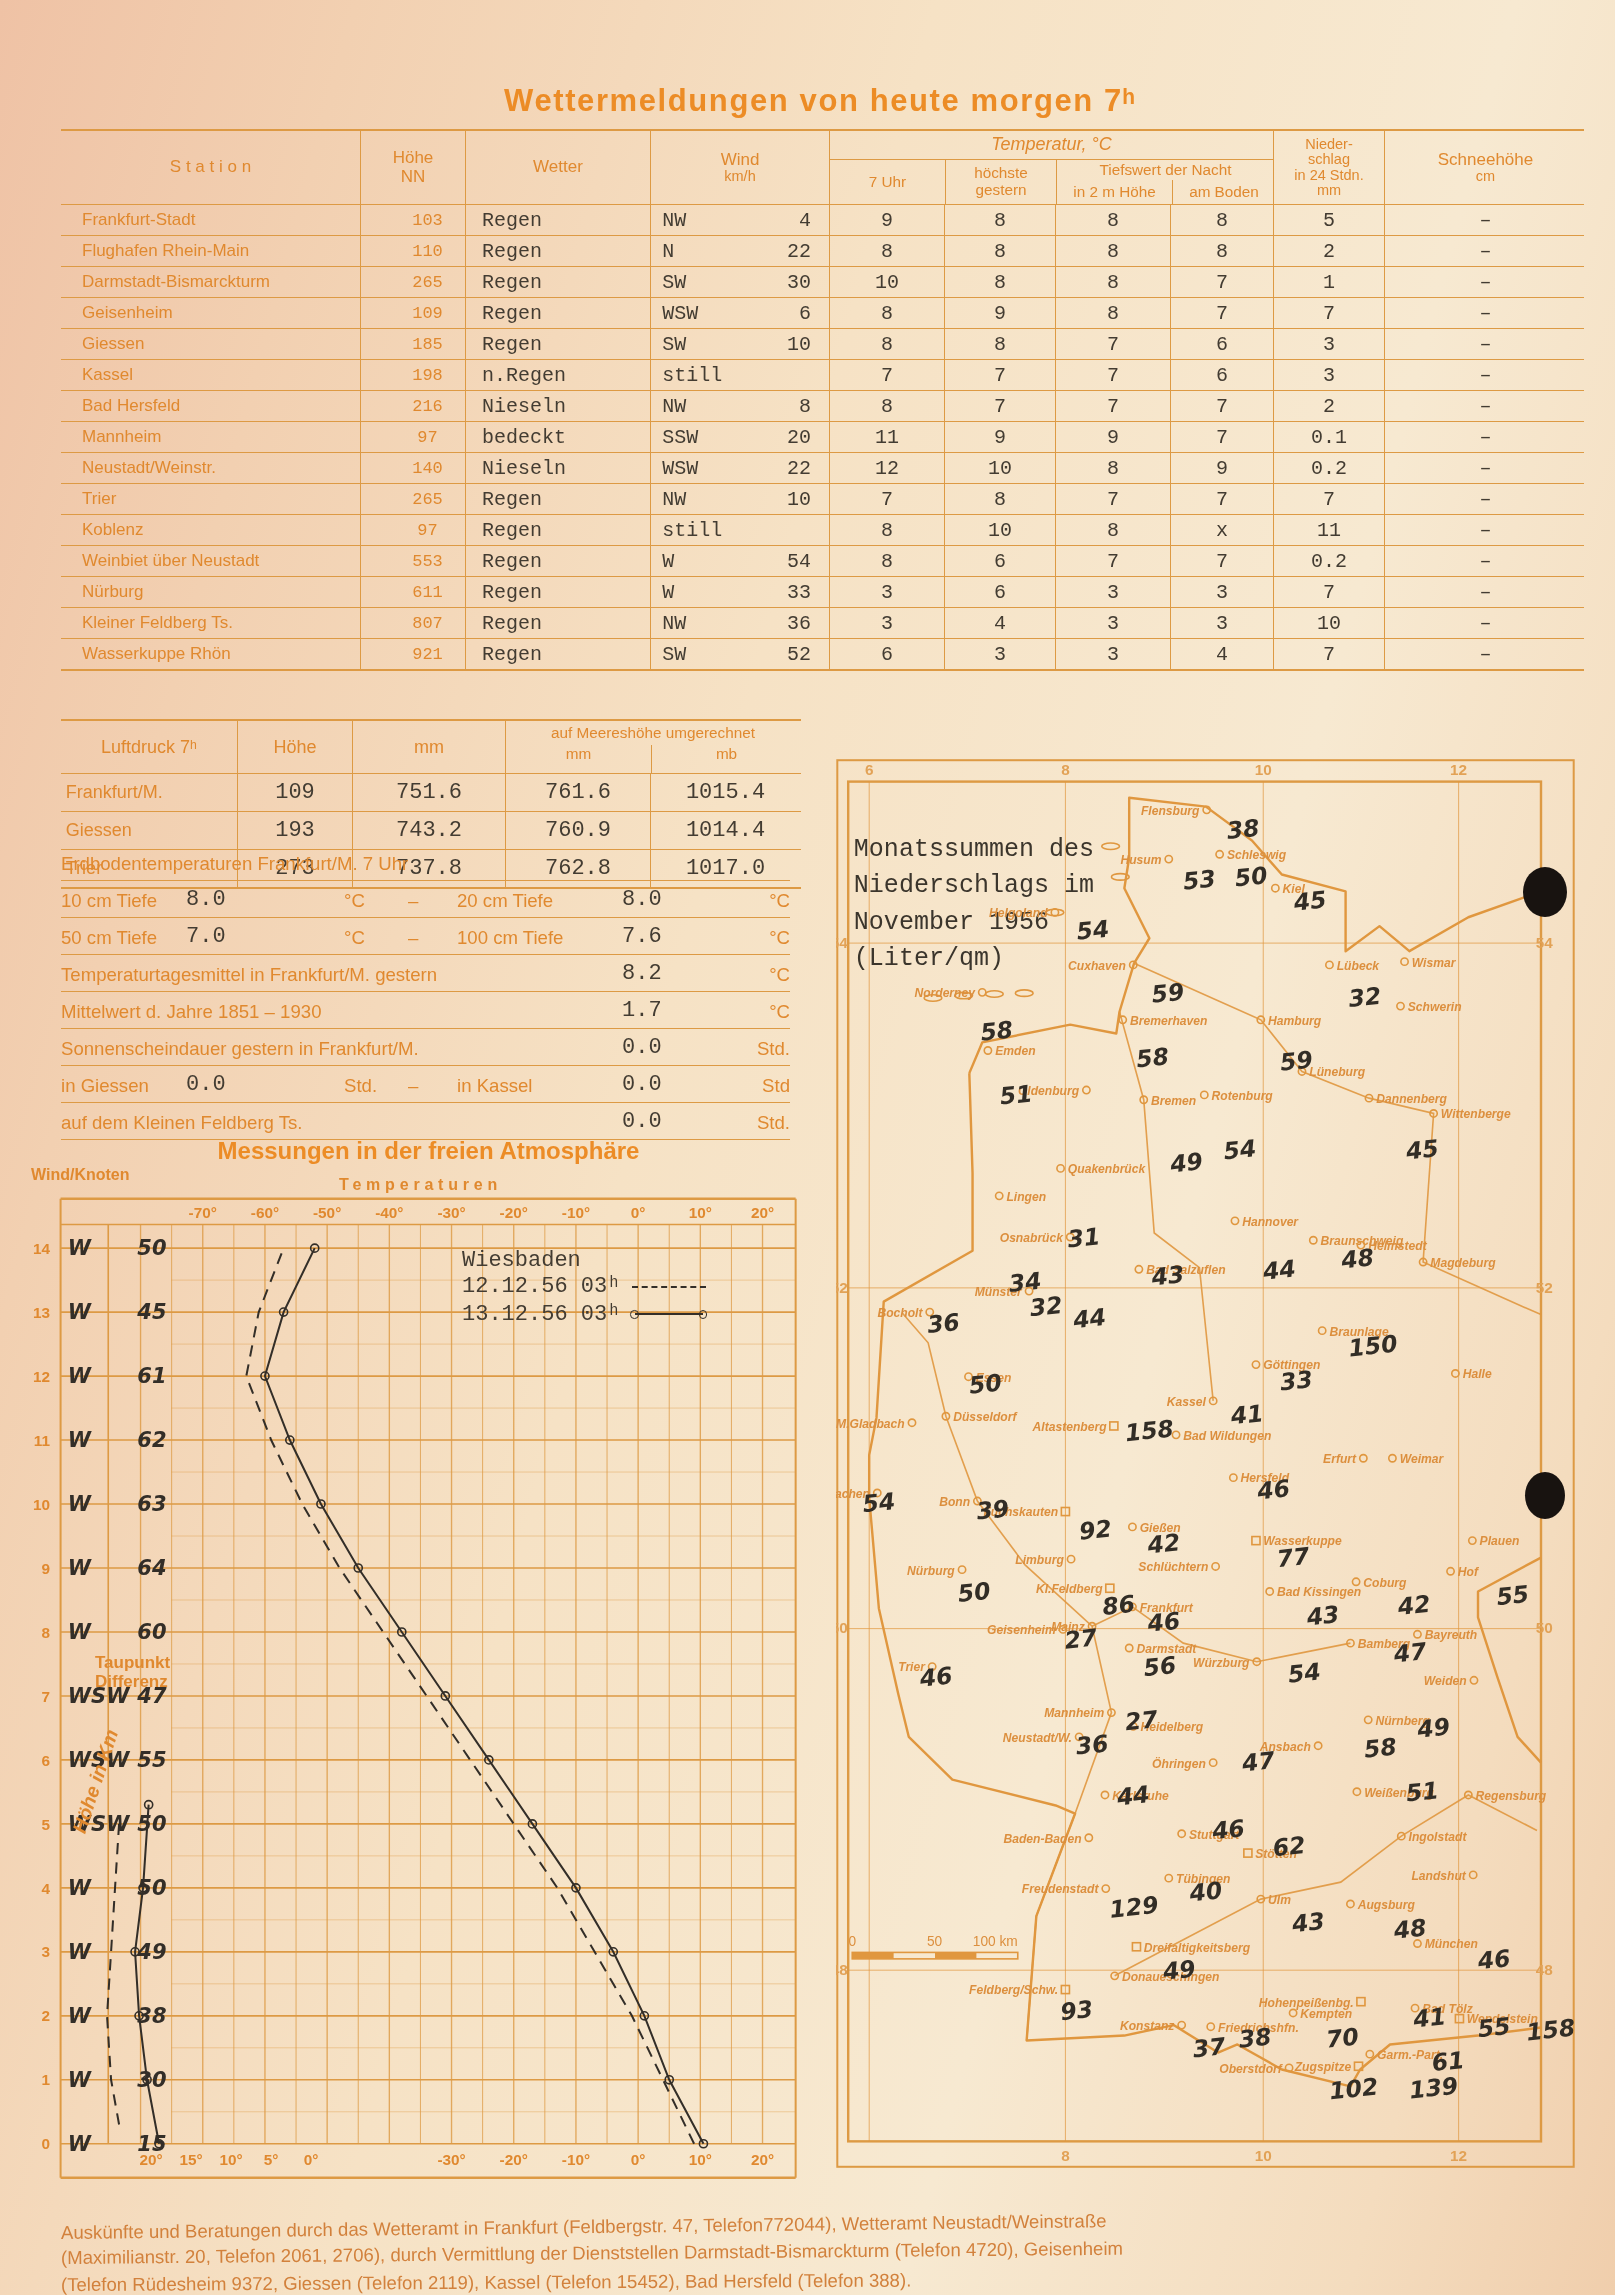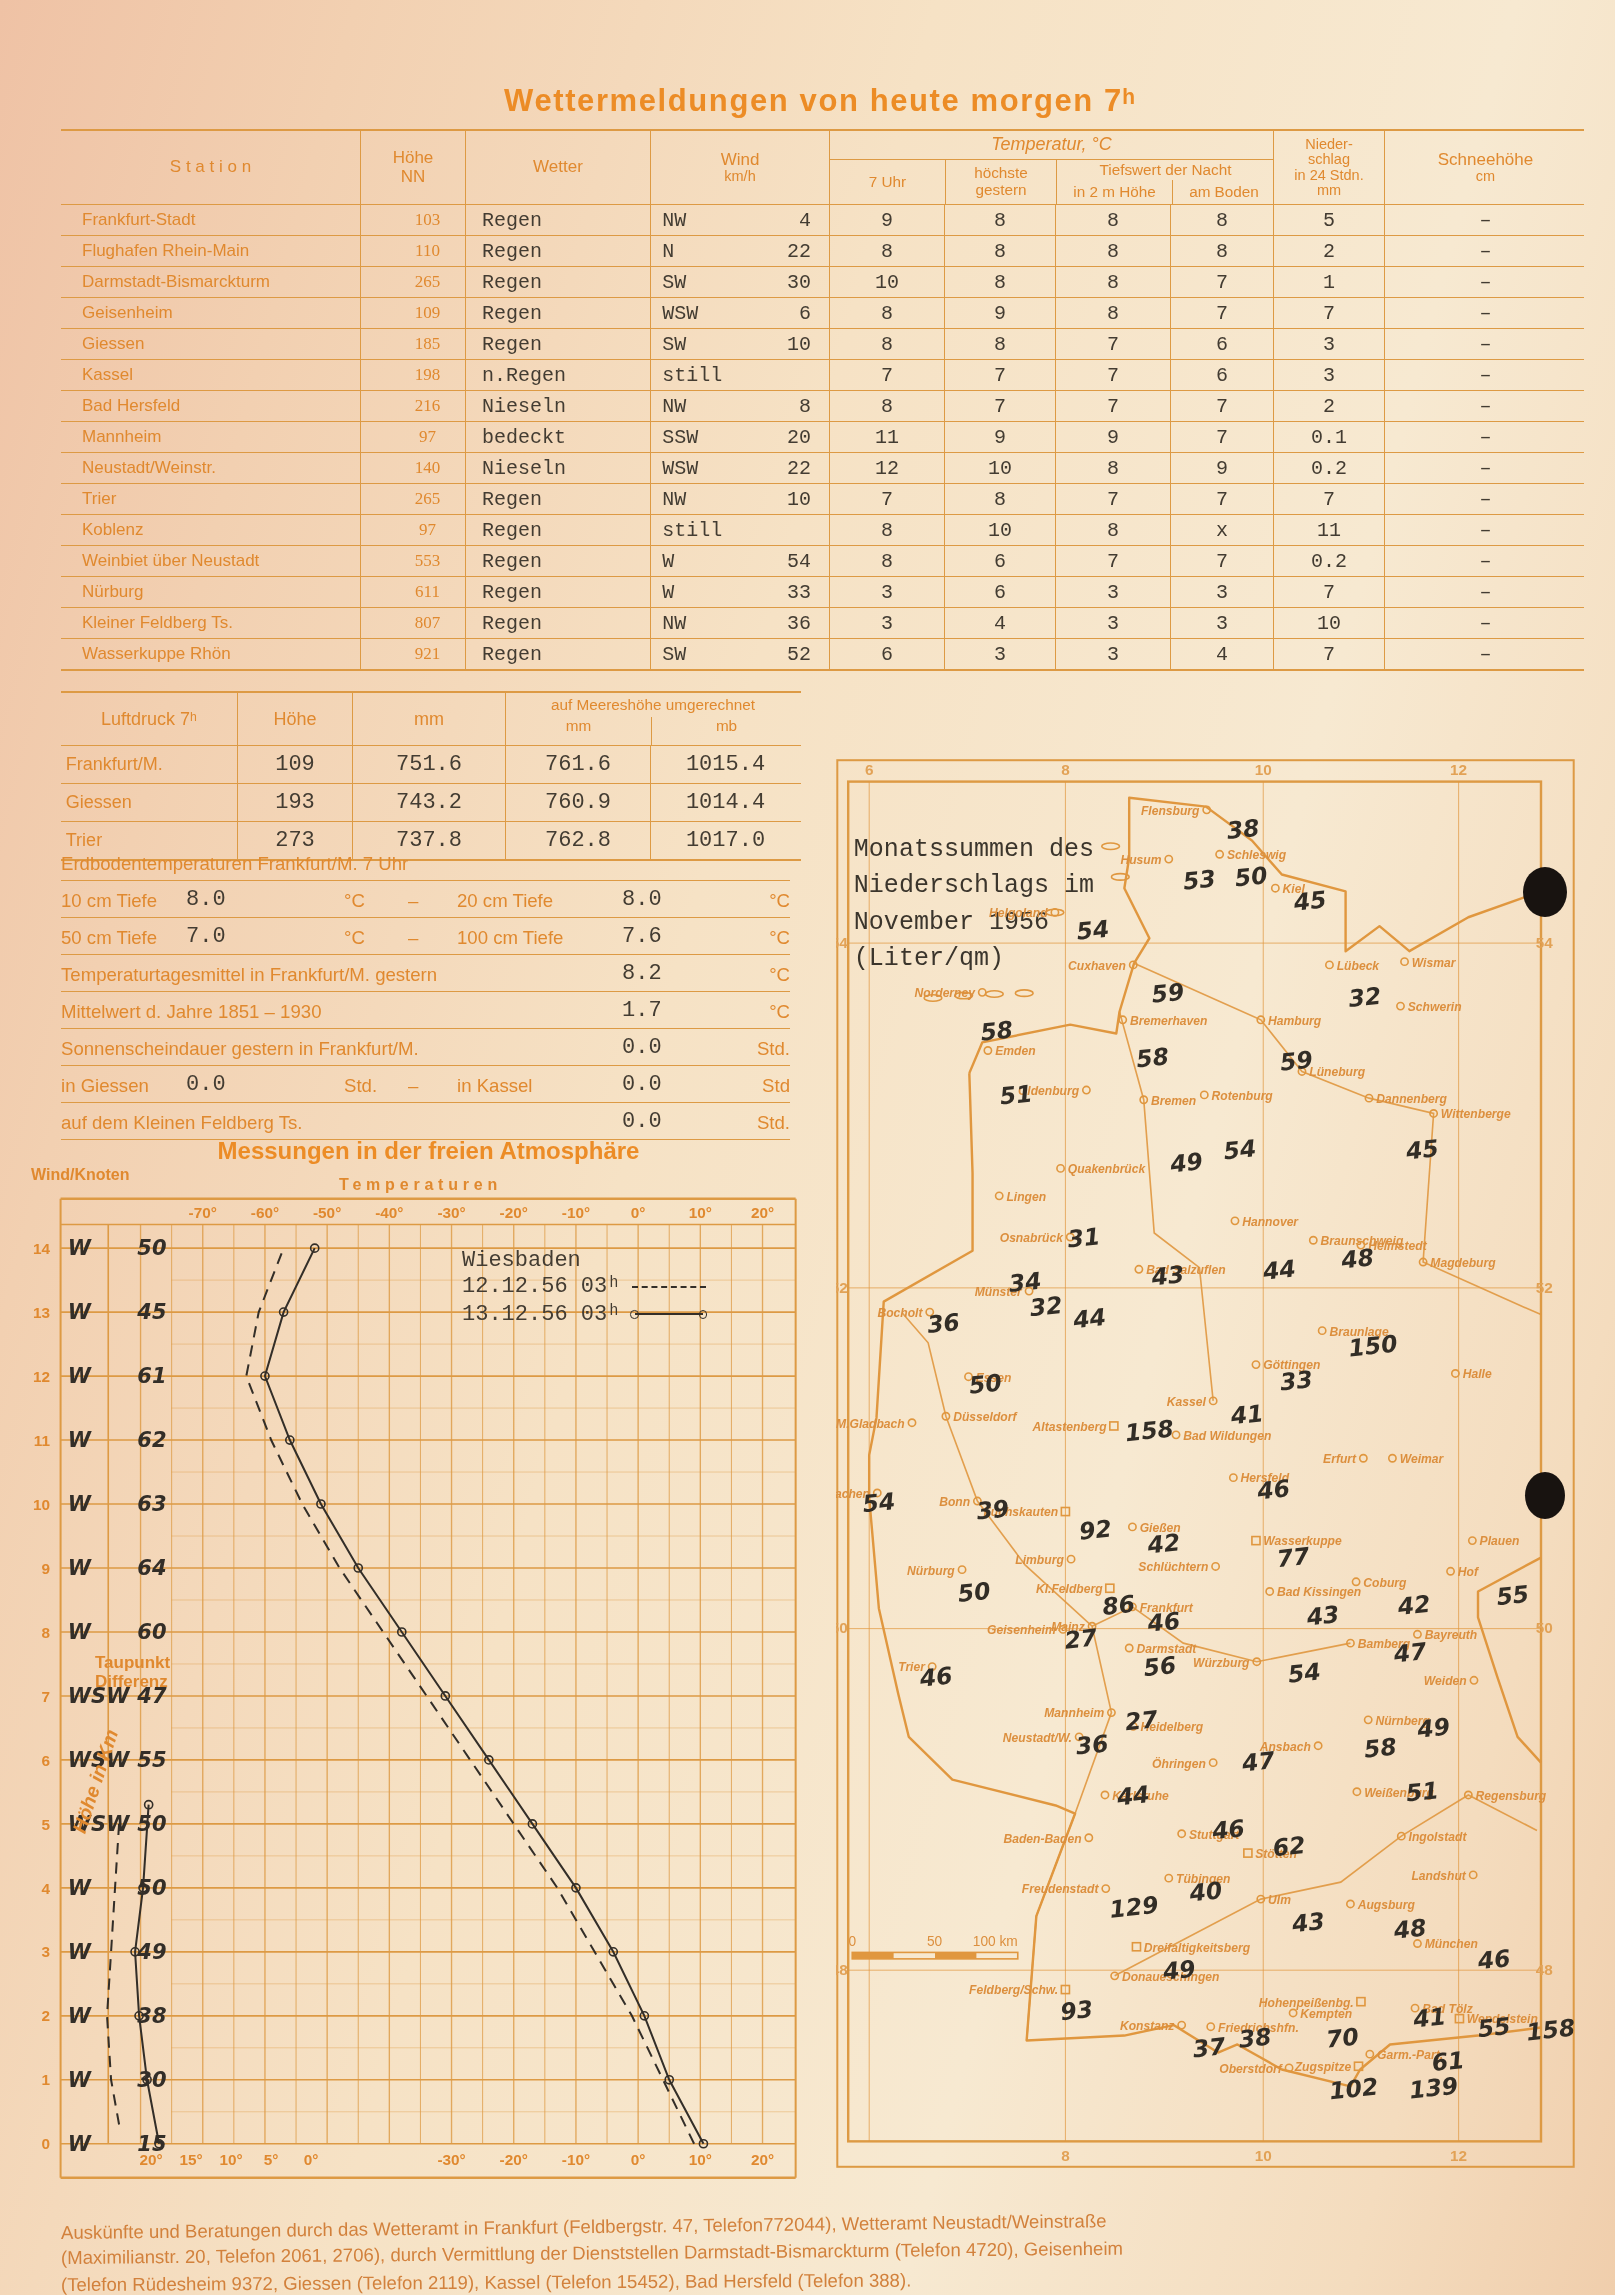--- a/index.html
+++ b/index.html
@@ -29,26 +29,26 @@
   .tnacht .lbl{height:21px;display:flex;align-items:center;}
   .tnacht .cols{flex:1;width:100%;display:grid;grid-template-columns:115px 103px;}
   .tnacht .cols>div{display:flex;align-items:center;justify-content:center;border-left:1.6px solid var(--line);font-size:15.3px;}
   .tnacht .cols>div:first-child{border-left:none;}
   .st-row{height:30px;border-bottom:1.6px solid var(--line);}
   .st-row:last-child{border-bottom:none;}
   .st-row>div{border-left:1.6px solid var(--line);display:flex;align-items:center;justify-content:center;
     font-family:"Liberation Mono","DejaVu Sans Mono",monospace;font-size:20px;color:var(--ink-dark);}
   .st-row>div:first-child{border-left:none;justify-content:flex-start;padding-left:21px;
     font-family:"Liberation Sans",sans-serif;font-size:17px;color:var(--ink-orange);}
-  .st-row .c-hoehe{font-family:Liberation Serif, serif;font-size:17px;color:var(--ink-orange);padding-left:29px;}
+  .st-row .c-hoehe{font-family:Liberation Mono, monospace;font-size:17px;color:var(--ink-orange);padding-left:29px;}
   .st-row .c-wetter{justify-content:flex-start;padding-left:16px;}
   .st-row .c-wind{justify-content:space-between;padding:0 18px 0 11.3px;}
 
   
-  .ptable{left:61px;top:691px;width:740px;border-top:2.4px solid var(--line);border-bottom:2.4px solid var(--line);}
+  .ptable{left:61px;top:719px;width:740px;border-top:2.4px solid var(--line);border-bottom:2.4px solid var(--line);}
   .p-grid{display:grid;grid-template-columns:176px 115px 153px 145px 150px;}
   .p-head{height:52px;}
   .p-head .cell{border-left:1.6px solid var(--line);display:flex;align-items:center;justify-content:center;
     color:var(--ink-orange);font-size:18px;}
   .p-head .cell:first-child{border-left:none;}
   .p-msl{position:relative;grid-column:4/6;border-left:1.6px solid var(--line);color:var(--ink-orange);text-align:right;}
   .p-msl .top{height:24px;display:flex;align-items:center;justify-content:center;font-size:15.3px;}
   .p-msl .sub{height:27.5px;display:grid;grid-template-columns:145px 150px;}
   .p-msl .sub>div{display:flex;align-items:flex-start;justify-content:center;font-size:15.3px;border-left:1.6px solid var(--line);}
   .p-msl .sub>div:first-child{border-left:none;}

